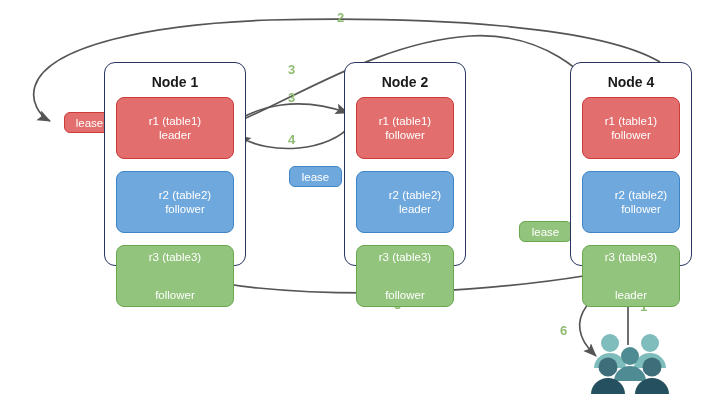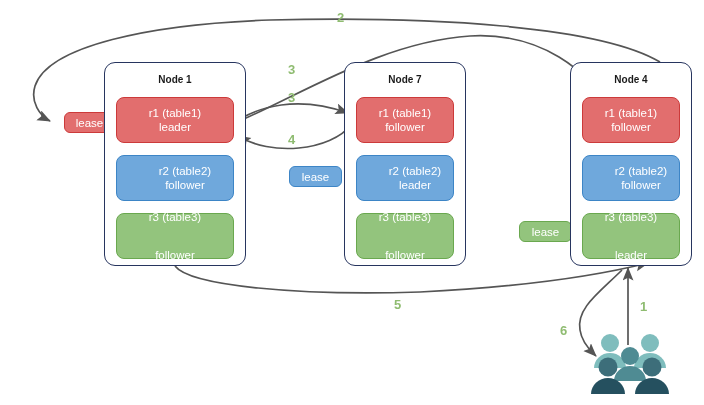--- a/index.html
+++ b/index.html
@@ -32,33 +32,33 @@
     box-sizing:border-box;
     background:#ffffff;
     border:1.6px solid #27355F;
     border-radius:11px;
   }
   .node-title{
     position:absolute;
     left:0;right:0;
     top:11px;
     text-align:center;
-    font-size:10px;
+    font-size:14px;
     font-weight:bold;
     color:#1a1a1a;
     font-family:"Liberation Sans", sans-serif;
   }
   .replicas{
     position:absolute;
     left:11px;right:11px;
     top:34px;
   }
   .replica{
     box-sizing:border-box;
-    height:46px;
+    height:62px;
     border-radius:8px;
     margin-bottom:12px;
     display:flex;
     flex-direction:column;
     align-items:center;
     justify-content:center;
     color:#ffffff;
     font-size:11.5px;
     line-height:14px;
     text-align:center;
@@ -147,21 +147,21 @@
         <span>follower</span>
       </div>
       <div class="replica r-green">
         <span>r3 (table3)</span>
         <span>follower</span>
       </div>
     </div>
   </div>
 
   <div class="node" style="left:344px;top:62px;width:122px;height:204px;">
-    <div class="node-title">Node 7</div>
+    <div class="node-title">Node 2</div>
     <div class="replicas">
       <div class="replica r-red">
         <span>r1 (table1)</span>
         <span>follower</span>
       </div>
       <div class="replica r-blue">
         <span>r2 (table2)</span>
         <span>leader</span>
       </div>
       <div class="replica r-green">

